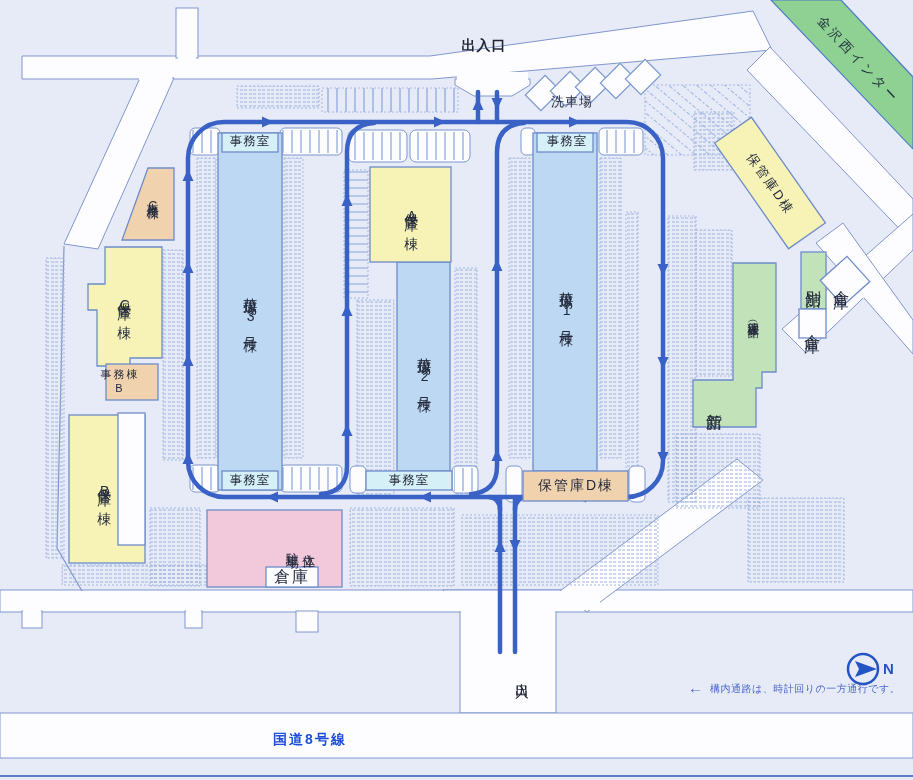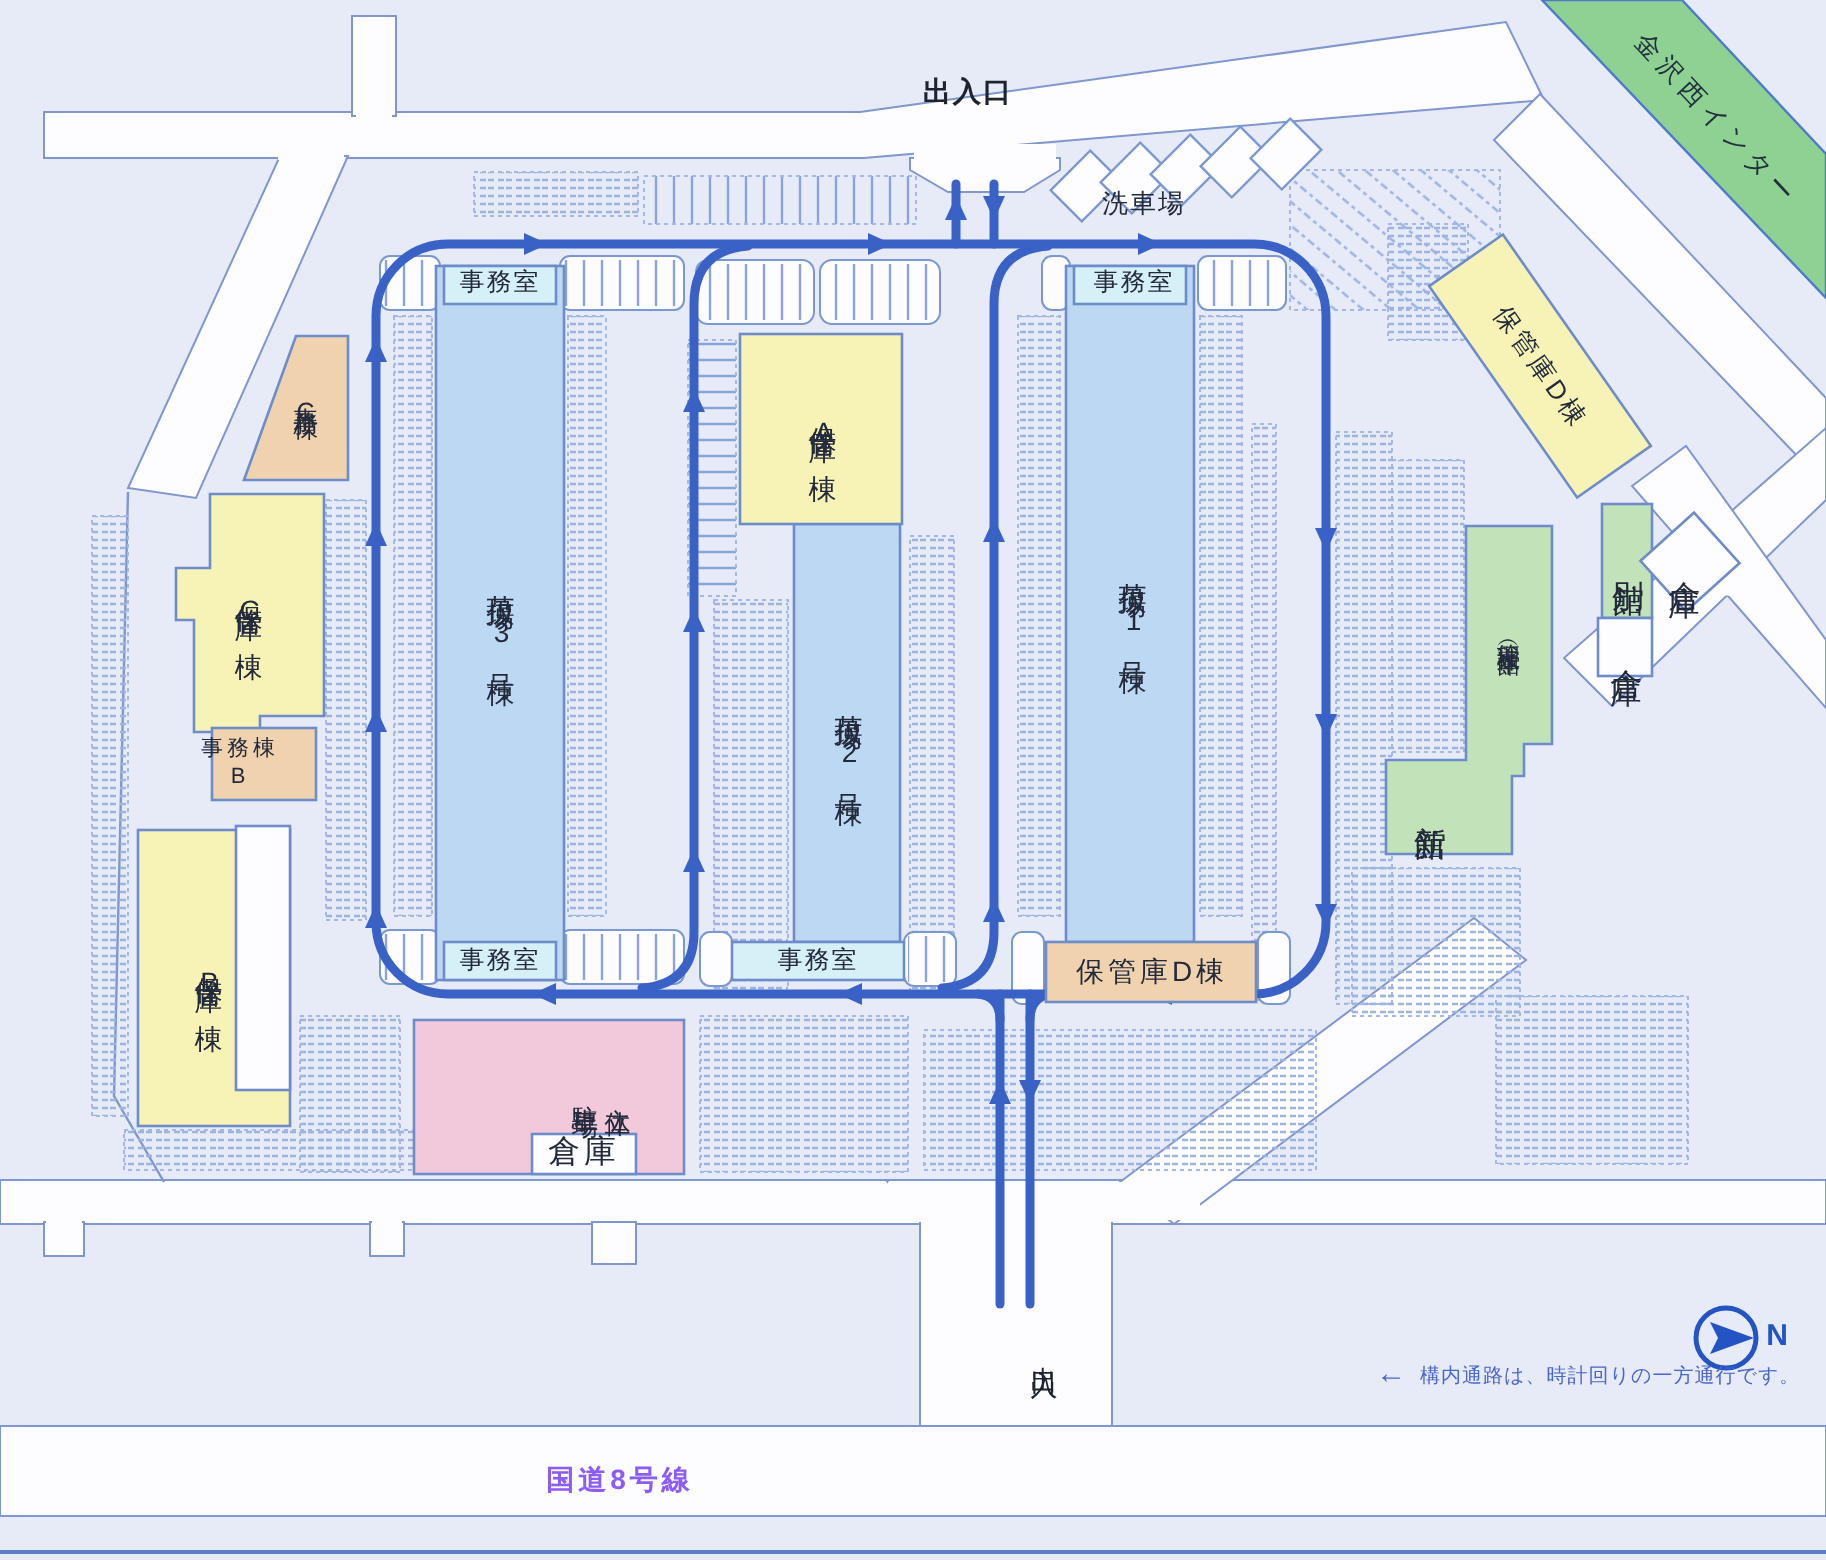--- a/index.html
+++ b/index.html
@@ -23,21 +23,21 @@
   .rot-d {
     transform:translate(-50%,-50%) rotate(55deg);
     letter-spacing:2px; font-size:13px;
   }
   .rot-ic {
     transform:translate(-50%,-50%) rotate(47deg);
     letter-spacing:3px; font-size:13px; color:#20303e;
   }
   .blue-note { color:#4a66c8; font-size:10px; letter-spacing:0.5px; text-align:left; transform:translate(0,-50%); }
   .n-mark { color:#2453c4; font-weight:bold; font-size:15px; }
-  .route { font-weight:bold; font-size:14px; letter-spacing:2px; color:#8b5cf6;padding-left:24px; }
+  .route { font-weight:bold; font-size:14px; letter-spacing:2px; color:#1d4ed8;padding-left:24px; }
   .gate  { font-weight:bold; font-size:14px; letter-spacing:1px; color:#1d2330; }
 </style>
 </head>
 <body>
 
 <div class="stage">
 
 <svg width="913" height="780" viewBox="0 0 913 780">
   <defs>
     <pattern id="pdots" width="9" height="8" patternUnits="userSpaceOnUse">

